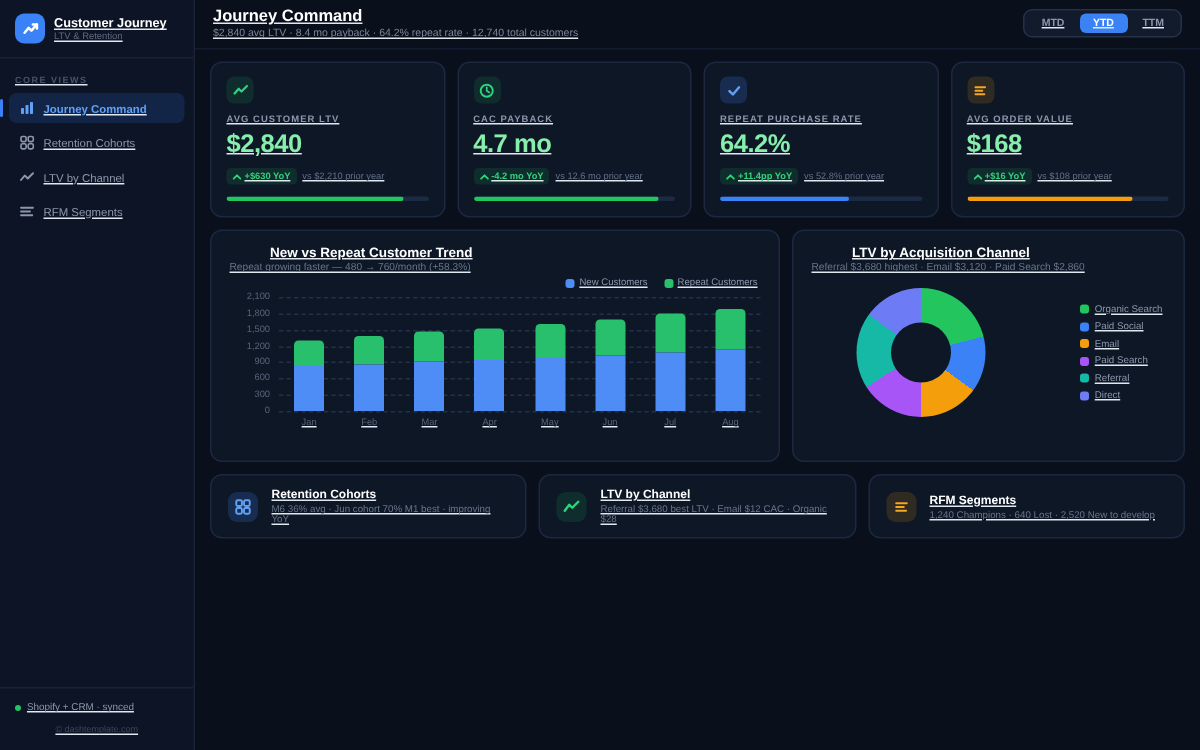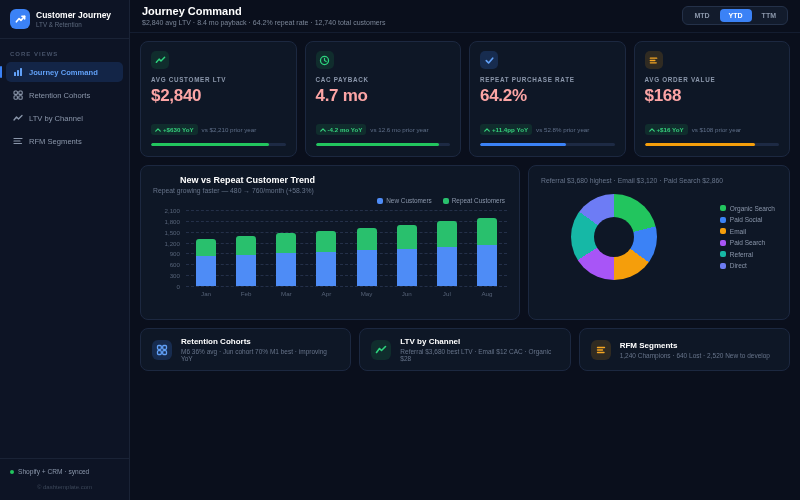--- a/index.html
+++ b/index.html
@@ -1,18 +1,18 @@
 <!DOCTYPE html>
 <html><head>
 <meta charset="utf-8">
 <style>
   * { margin:0; padding:0; box-sizing:border-box; }
   html,body { width:800px; height:500px; overflow:hidden; }
   body { background:#0a0f1c; font-family:"Liberation Sans", sans-serif; color:#e2e8f0; }
-  .app { display:flex; width:800px; height:500px; }
+  .app { display:flex; width:800px; height:500px;text-decoration:underline; }
 
   
   .sidebar { width:130px; background:#0d1425; border-right:1px solid #1a2336; display:flex; flex-direction:column; flex:none; }
   .brand { display:flex; align-items:center; gap:6px; padding:9px 10px; border-bottom:1px solid #1a2336; }
   .brand-icon { width:20px; height:20px; border-radius:6px; background:#3b82f6; display:flex; align-items:center; justify-content:center; flex:none; }
   .brand-title { font-size:8.5px; font-weight:bold; color:#ffffff; line-height:1.2; }
   .brand-sub { font-size:6.3px; color:#5d6a7e; }
   .section-label { font-size:6px; font-weight:bold; letter-spacing:1px; color:#47536a; padding:12px 10px 5px; }
   .nav { display:flex; flex-direction:column; gap:3px; padding:0 6px; }
   .nav-item { position:relative; display:flex; align-items:center; gap:6px; padding:5px 7px; border-radius:5px; font-size:7.6px; color:#8b97ab; cursor:pointer; }
@@ -36,21 +36,21 @@
   .content { padding:8px 10px; display:flex; flex-direction:column; gap:8px; }
 
   
   .kpi-row { display:flex; gap:8px; }
   .kpi-card { flex:1; background:#0e1726; border:1px solid #1c2840; border-radius:8px; padding:9px 10px 10px; }
   .kpi-icon { width:18px; height:18px; border-radius:5px; display:flex; align-items:center; justify-content:center; margin-bottom:7px; }
   .chip-green { background:rgba(34,197,94,.13); }
   .chip-blue { background:rgba(59,130,246,.2); }
   .chip-orange { background:rgba(245,158,11,.15); }
   .kpi-label { font-size:6.3px; font-weight:bold; letter-spacing:.7px; color:#8b97ab; margin-bottom:3px; }
-  .kpi-value { font-size:17px; font-weight:bold; color:#fca5a5; letter-spacing:-.3px; margin-bottom:18px; }
+  .kpi-value { font-size:17px; font-weight:bold; color:#86efac; letter-spacing:-.3px; margin-bottom:6px; }
   .kpi-meta { display:flex; align-items:center; gap:4px; margin-bottom:8px; }
   .kpi-badge { display:inline-flex; align-items:center; gap:2px; background:rgba(34,197,94,.13); color:#35d07c; font-size:6.2px; font-weight:bold; padding:2px 4px; border-radius:3px; }
   .kpi-compare { font-size:6.2px; color:#60708a; }
   .kpi-track { height:3px; background:#1d2a44; border-radius:2px; overflow:hidden; }
   .kpi-fill { height:100%; border-radius:2px; }
 
   
   .mid-row { display:flex; gap:8px; height:155px; }
   .panel { background:#0e1726; border:1px solid #1c2840; border-radius:8px; padding:9px 12px; }
   .panel-trend { flex:3; display:flex; flex-direction:column; }
@@ -346,20 +346,21 @@
                 <span>Apr</span>
                 <span>May</span>
                 <span>Jun</span>
                 <span>Jul</span>
                 <span>Aug</span>
               </div>
           </div>
         </div>
 
         <div class="panel panel-donut">
+          <div class="panel-title">LTV by Acquisition Channel</div>
           <div class="panel-sub">Referral $3,680 highest · Email $3,120 · Paid Search $2,860</div>
           <div class="donut-body">
             <div class="donut" style="background: conic-gradient(rgb(34, 197, 94) 0%, rgb(34, 197, 94) 21%, rgb(59, 130, 246) 21%, rgb(59, 130, 246) 35%, rgb(245, 158, 11) 35%, rgb(245, 158, 11) 50%, rgb(168, 85, 247) 50%, rgb(168, 85, 247) 66%, rgb(22, 184, 166) 66%, rgb(22, 184, 166) 85%, rgb(109, 124, 245) 85%, rgb(109, 124, 245) 100%);"></div>
             <div class="donut-legend">
                 <span class="legend-item">
                   <span class="legend-swatch" style="background: rgb(34, 197, 94);"></span>
                   <span>Organic Search</span>
                 </span>
                 <span class="legend-item">
                   <span class="legend-swatch" style="background: rgb(59, 130, 246);"></span>

